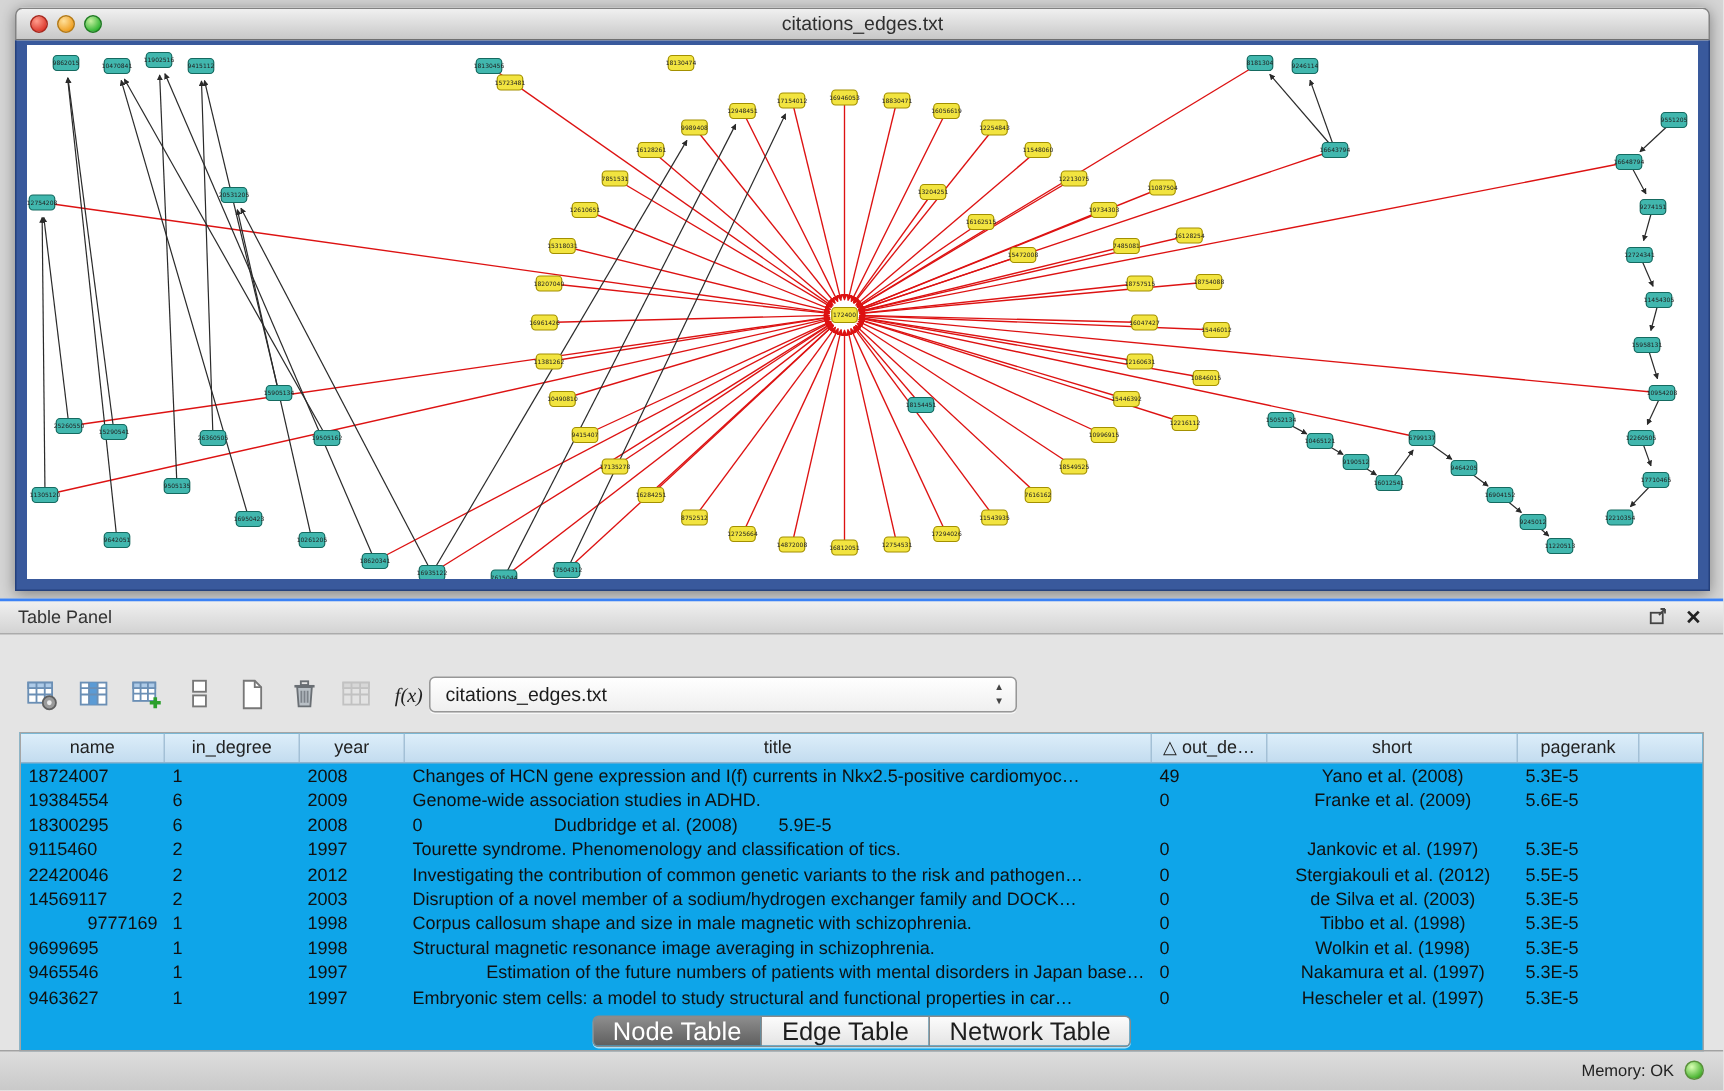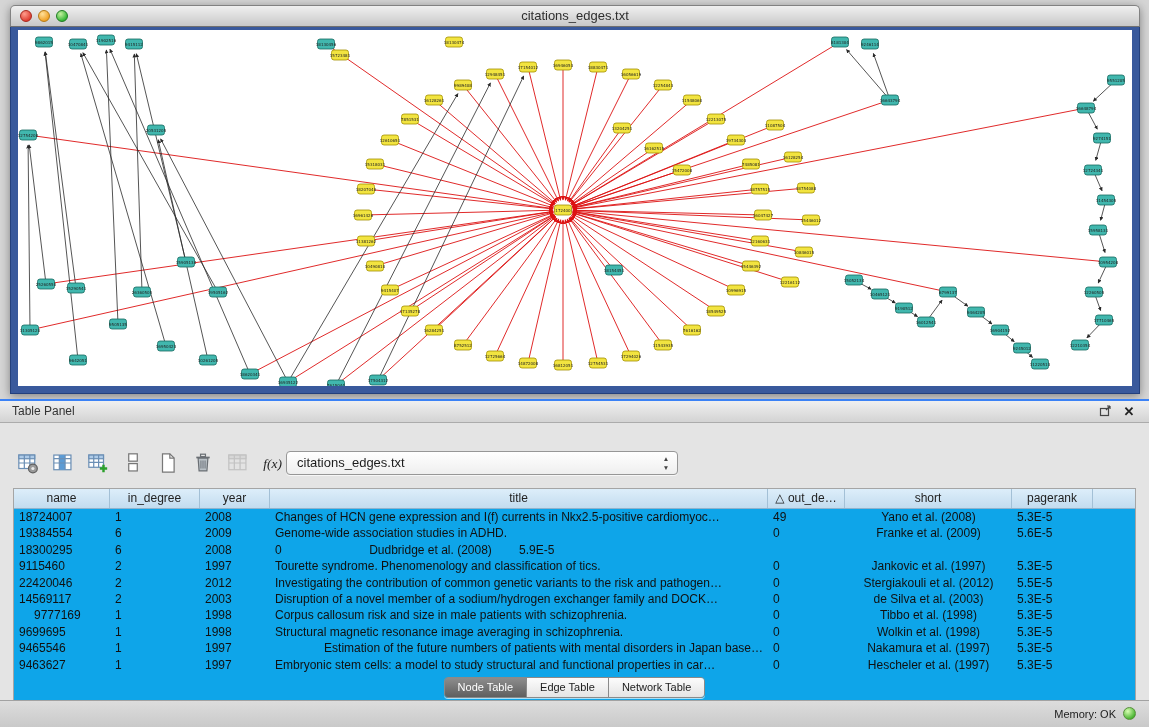--- a/index.html
+++ b/index.html
@@ -54,21 +54,21 @@
   .hcell{box-sizing:border-box;border-right:1px solid #a3c0d6;font-size:12px;color:#222;
          text-align:center;line-height:18px;white-space:nowrap;overflow:hidden;flex:0 0 auto;}
   .hcell.fill{flex:1 1 auto;border-right:none;}
   .trow{display:flex;height:16.4px;font-size:12px;line-height:16px;color:#101010;}
   .tcell{box-sizing:border-box;padding:0 5px;white-space:nowrap;overflow:hidden;
          text-overflow:ellipsis;flex:0 0 auto;}
 
   .tabs{position:absolute;left:0;right:0;top:276px;display:flex;justify-content:center;}
   .seg{display:flex;height:19px;border:1px solid #8a8a8a;border-radius:4px;overflow:hidden;
        box-shadow:0 1px 0 rgba(255,255,255,.65);}
-  .seg-btn{font-size:11px;line-height:19px;padding:0 13px;color:#1d1d1d;
+  .seg-btn{font-size:17px;line-height:19px;padding:0 13px;color:#1d1d1d;
            background:linear-gradient(#fcfcfc,#e4e4e4);border-right:1px solid #8a8a8a;}
   .seg-btn:last-child{border-right:none;}
   .seg-btn.active{background:linear-gradient(#8d8d8d,#5f5f5f);color:#ffffff;}
 
   
   .statusbar{position:absolute;left:0;top:700px;width:1149px;height:27px;
              background:linear-gradient(#dddddd,#c9c9c9);border-top:1px solid #a2a2a2;box-sizing:border-box;}
   .mem-label{position:absolute;right:33px;top:7px;font-size:11px;color:#222;}
   .mem-dot{position:absolute;right:13px;top:6px;width:13px;height:13px;border-radius:50%;
            background:radial-gradient(circle at 35% 30%,#d9ffb4,#3fae28 78%);
@@ -700,24 +700,24 @@
           <div class="trow">
             <div class="tcell" style="width: 96px; text-align: left;">14569117</div>
             <div class="tcell" style="width: 90px; text-align: left;">2</div>
             <div class="tcell" style="width: 70px; text-align: left;">2003</div>
             <div class="tcell" style="width: 498px; text-align: left;">Disruption of a novel member of a sodium/hydrogen exchanger family and DOCK…</div>
             <div class="tcell" style="width: 77px; text-align: left;">0</div>
             <div class="tcell" style="width: 167px; text-align: center;">de Silva et al. (2003)</div>
             <div class="tcell" style="width: 81px; text-align: left;">5.3E-5</div>
           </div>
           <div class="trow">
-            <div class="tcell" style="width: 96px; text-align: left; padding-left: 20px;">9777169</div>
+            <div class="tcell" style="width: 96px; text-align: right; padding-left: 20px;">9777169</div>
             <div class="tcell" style="width: 90px; text-align: left;">1</div>
             <div class="tcell" style="width: 70px; text-align: left;">1998</div>
-            <div class="tcell" style="width: 498px; text-align: left;">Corpus callosum risk and size in male patients with schizophrenia.</div>
+            <div class="tcell" style="width: 498px; text-align: left;">Corpus callosum shape and size in male magnetic with schizophrenia.</div>
             <div class="tcell" style="width: 77px; text-align: left;">0</div>
             <div class="tcell" style="width: 167px; text-align: center;">Tibbo et al. (1998)</div>
             <div class="tcell" style="width: 81px; text-align: left;">5.3E-5</div>
           </div>
           <div class="trow">
             <div class="tcell" style="width: 96px; text-align: left;">9699695</div>
             <div class="tcell" style="width: 90px; text-align: left;">1</div>
             <div class="tcell" style="width: 70px; text-align: left;">1998</div>
             <div class="tcell" style="width: 498px; text-align: left;">Structural magnetic resonance image averaging in schizophrenia.</div>
             <div class="tcell" style="width: 77px; text-align: left;">0</div>

